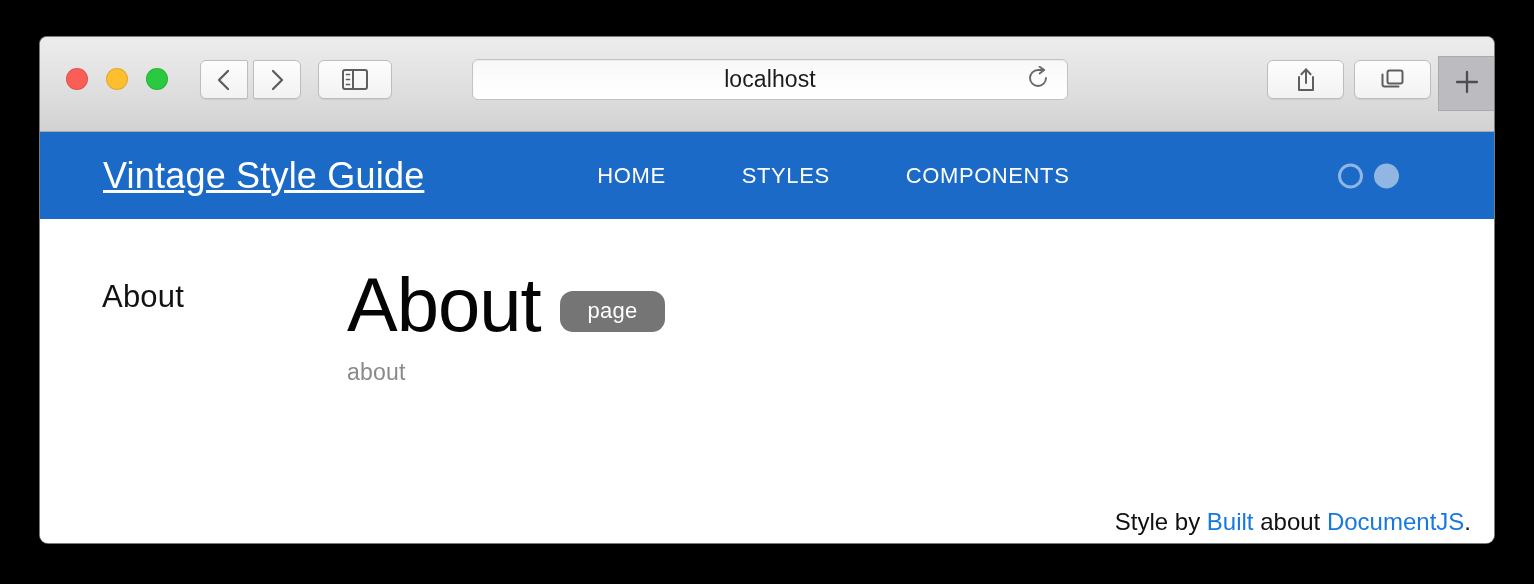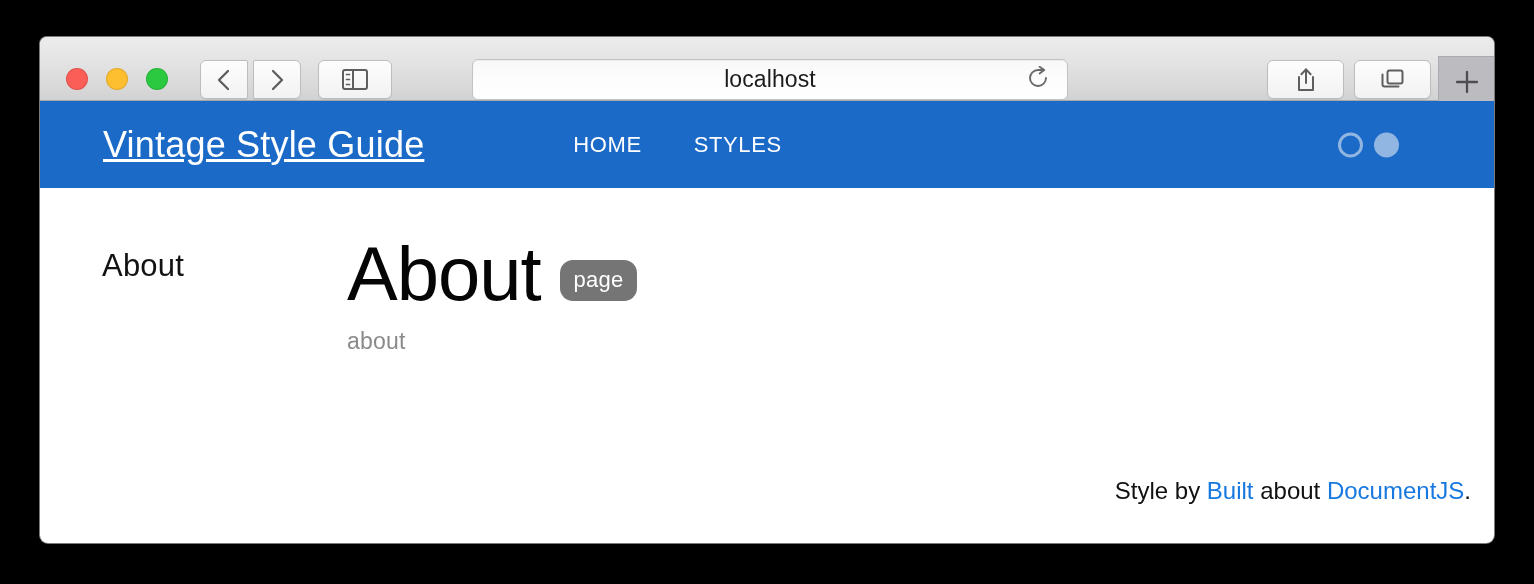--- a/index.html
+++ b/index.html
@@ -21,21 +21,21 @@
     height: 506px;
     border-radius: 7px 7px 8px 8px;
     background: #ffffff;
     overflow: hidden;
     box-shadow: 0 0 0 1px #7b7b7b;
   }
 
   
   #toolbar {
     position: relative;
-    height: 64px;
+    height: 95px;
     background: linear-gradient(to bottom, #ececec 0%, #e3e3e3 42%, #d2d2d2 100%);
     border-bottom: 1px solid #a8a8a8;
   }
 
   .traffic-lights {
     position: absolute;
     left: 26px;
     top: 31px;
     display: flex;
     gap: 18px;
@@ -132,20 +132,21 @@
     align-items: center;
     margin-left: 109px;
     gap: 52px;
   }
   .nav-link {
     color: #ffffff;
     font-size: 22px;
     letter-spacing: .6px;
     text-decoration: none;
     white-space: nowrap;
+    margin-left: 24px;
   }
   #nav-indicators {
     position: absolute;
     right: 95px;
     top: 50%;
     transform: translateY(-50%);
     display: flex;
     align-items: center;
     gap: 11px;
   }
@@ -190,21 +191,21 @@
     font-size: 76px;
     font-weight: 400;
     color: #050505;
     line-height: 1.08;
     letter-spacing: -1px;
   }
   #page-type-badge {
     background: #757575;
     color: #ffffff;
     font-size: 22px;
-    padding: 9px 14px 10px;
+    padding: 9px 28px 10px;
     border-radius: 13px;
     line-height: 1;
     margin-top: 12px;
     letter-spacing: .2px;
   }
   #page-subtitle {
     margin-top: 13px;
     font-size: 23px;
     color: #8a8a8a;
     letter-spacing: .2px;
@@ -301,20 +302,21 @@
       </span>
     </div>
   </div>
 
   <div id="site-navbar">
     <a id="brand" href="#">Vintage Style Guide</a>
 
     <div id="primary-nav">
       <a class="nav-link" href="#">HOME</a>
       <a class="nav-link" href="#">STYLES</a>
+      <a class="nav-link" href="#">COMPONENTS</a>
     </div>
 
     <div id="nav-indicators">
       <span class="indicator-dot hollow"></span>
       <span class="indicator-dot filled"></span>
     </div>
   </div>
 
   <div id="page-body">
 

